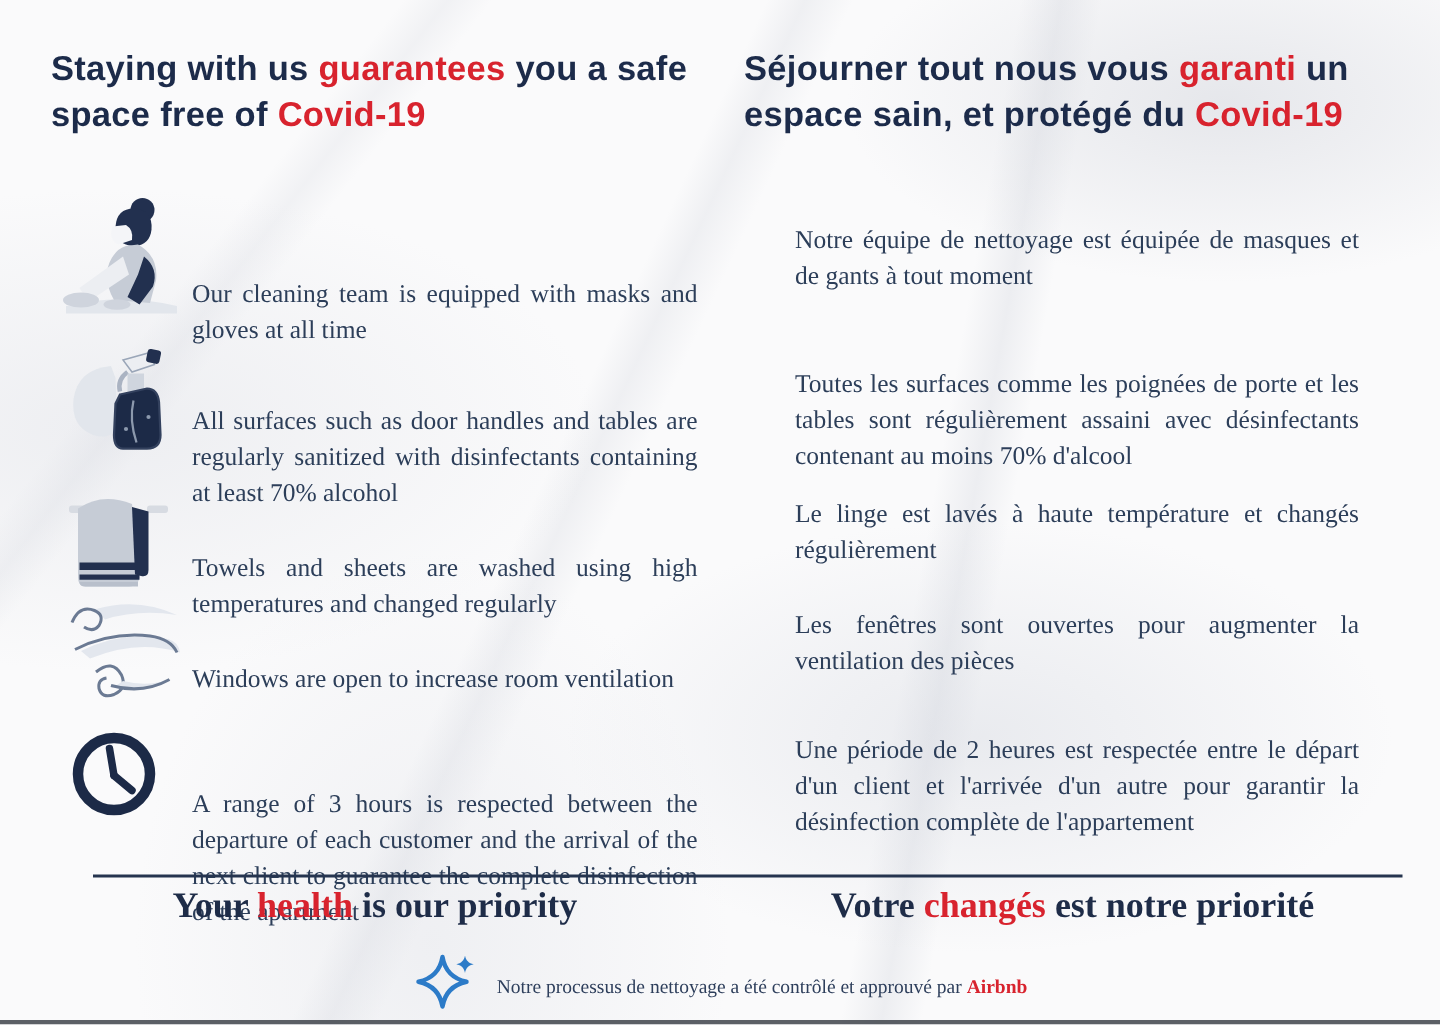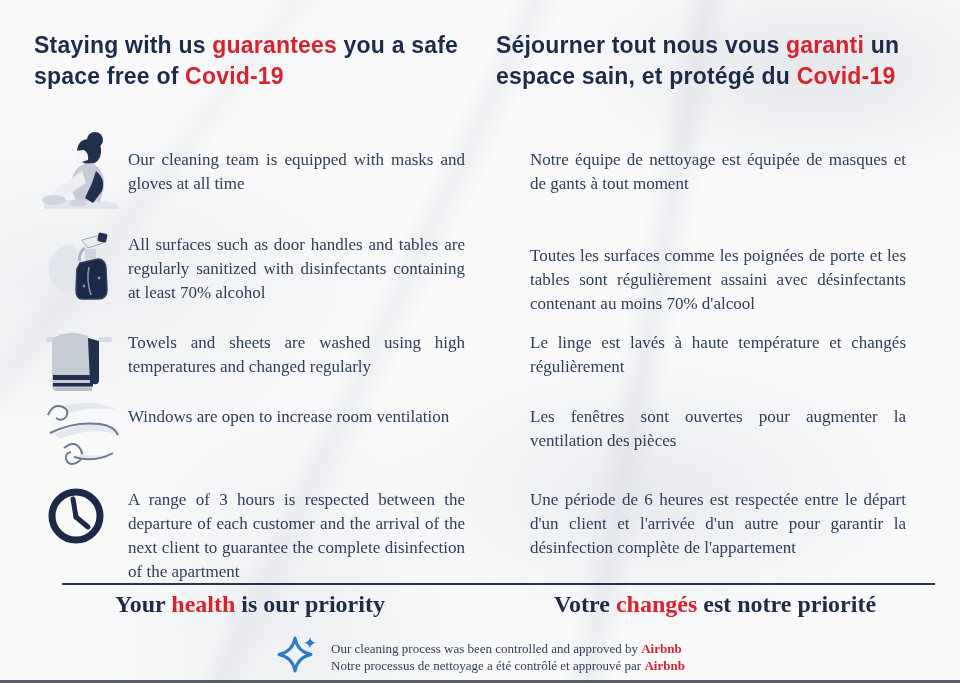--- a/index.html
+++ b/index.html
@@ -25,21 +25,21 @@
   }
   .hdr-en{left:34px;width:436px;}
   .hdr-fr{left:496px;width:438px;}
   .red{color:#d8232e;}
   .b{font-weight:bold;}
   .row-icon{position:absolute;left:40px;}
   .body-txt{
     position:absolute;font-size:17px;line-height:24px;color:#2c3e59;
     text-align:justify;text-align-last:left;
   }
-  .col-en{left:128px;width:337px;}
+  .col-en{left:128px;width:337px;margin-top:36px;}
   .col-fr{left:530px;width:376px;}
   .rule{position:absolute;top:583px;left:62px;width:873px;height:2px;background:#25344f;}
   .slogan{
     position:absolute;top:591px;font-size:24px;font-weight:bold;color:#1e2c48;
     text-align:center;font-family:"Liberation Serif", serif;
   }
   .slogan-en{left:30px;width:440px;text-align:center;}
   .slogan-fr{left:495px;width:440px;}
   .footer{
     position:absolute;top:634px;left:0;width:960px;
@@ -126,35 +126,34 @@
 
   <div>
     <span class="row-icon" style="top:486px;left:46px">
       <svg width="60" height="60" viewBox="0 0 60 60">
         <circle cx="30" cy="30" r="24" fill="none" stroke="#1c2a47" stroke-width="7"></circle>
         <line x1="30" y1="31" x2="27" y2="13" stroke="#1c2a47" stroke-width="5" stroke-linecap="round"></line>
         <line x1="30" y1="31" x2="42" y2="41" stroke="#1c2a47" stroke-width="5" stroke-linecap="round"></line>
       </svg>
     </span>
     <div class="body-txt col-en" style="top:488px">A range of  3 hours is respected between the departure of each customer and the arrival of the next client to guarantee the complete disinfection of the apartment</div>
-    <div class="body-txt col-fr" style="top:488px">Une période de 6 heures est respectée entre le départ d'un client et l'arrivée d'un autre pour garantir la désinfection complète de l'appartement</div>
+    <div class="body-txt col-fr" style="top:488px">Une période de 2 heures est respectée entre le départ d'un client et l'arrivée d'un autre pour garantir la désinfection complète de l'appartement</div>
   </div>
 
   <div class="rule"></div>
 
   <div class="slogan slogan-en"><span>Your </span><span class="red">health</span><span> is our priority</span></div>
   <div class="slogan slogan-fr"><span>Votre </span><span class="red">changés</span><span> est notre priorité</span></div>
 
   <div class="footer">
     <span>
       <svg width="44" height="42" viewBox="0 0 44 42">
         <path d="M20 4 C21.5 13 27 18.5 36 20.5 C27 22.5 21.5 28 20 37 C18.5 28 13 22.5 4 20.5 C13 18.5 18.5 13 20 4 Z" fill="none" stroke="#2c7bc8" stroke-width="3" stroke-linejoin="round"></path>
         <path d="M35 3 C35.5 6.2 37.6 8.3 40.8 8.8 C37.6 9.3 35.5 11.4 35 14.6 C34.5 11.4 32.4 9.3 29.2 8.8 C32.4 8.3 34.5 6.2 35 3 Z" fill="#2c7bc8"></path>
       </svg>
     </span>
     <div class="lines">
-      <div><span>Our cleaning process was been controlled and approved by </span><span class="red b">Airbnb</span></div>
       <div><span>Notre processus de nettoyage a été contrôlé et approuvé par </span><span class="red b">Airbnb</span></div>
     </div>
   </div>
 
   <div class="photo-edge"></div>
 </div>
 
 </body></html>

